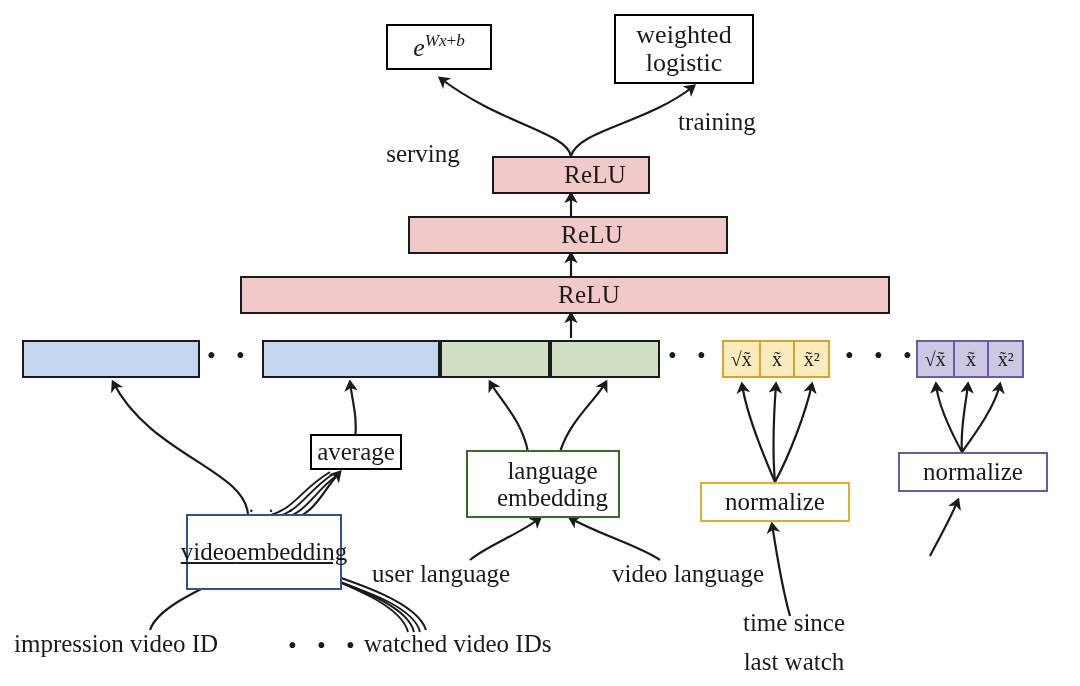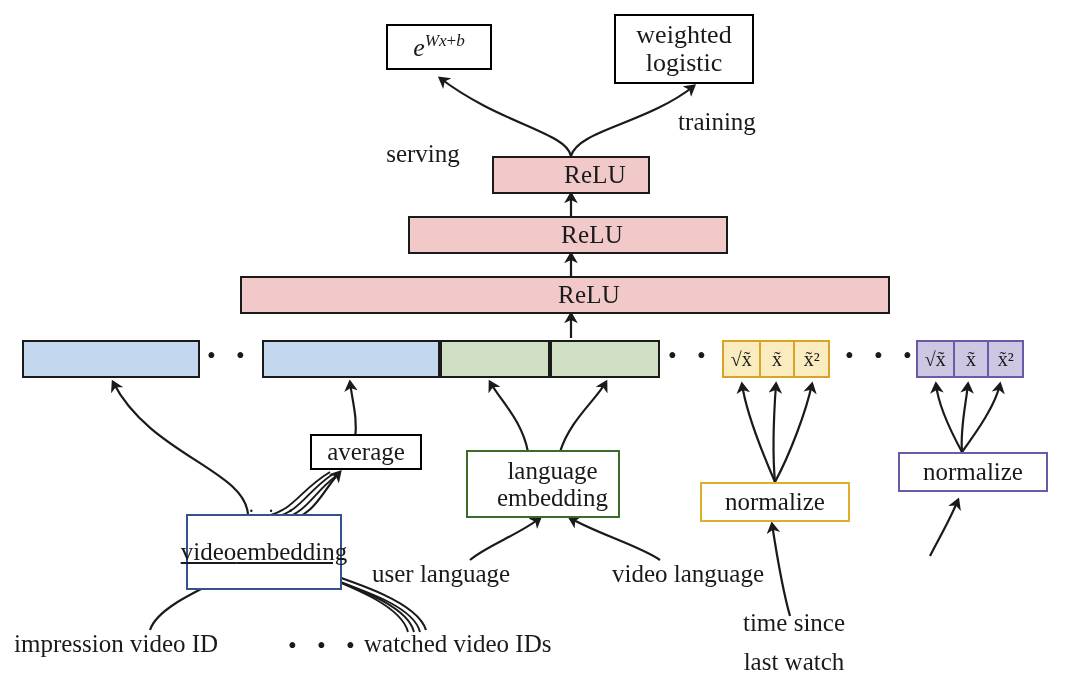--- a/index.html
+++ b/index.html
@@ -151,21 +151,21 @@
   </div>
 
   <div class="dots" style="left:845px;top:342px;">• • •</div>
 
   <div class="node purplegrp" style="left:916px;top:340px;width:108px;height:38px;padding:0;">
     <div class="cell pcell" style="width:36px;height:100%;">√x̃</div>
     <div class="cell pcell" style="width:36px;height:100%;">x̃</div>
     <div class="cell pcell" style="width:36px;height:100%;">x̃²</div>
   </div>
 
-  <div class="node opbox op-black" style="left:310px;top:434px;width:112px;height:36px;">
+  <div class="node opbox op-black" style="left:310px;top:434px;width:92px;height:36px;">
     <span>average</span>
   </div>
 
   <div class="node opbox op-blue" style="left:186px;top:514px;width:156px;height:76px;flex-direction:row;text-decoration:underline;">
     <span>video</span>
     <span>embedding</span>
   </div>
   <div class="dots" style="left:248px;top:500px;font-size:20px;letter-spacing:4px;">· · ·</div>
 
   <div class="node opbox op-green" style="left:466px;top:450px;width:154px;height:68px;flex-direction:column;padding-left:26px;">

